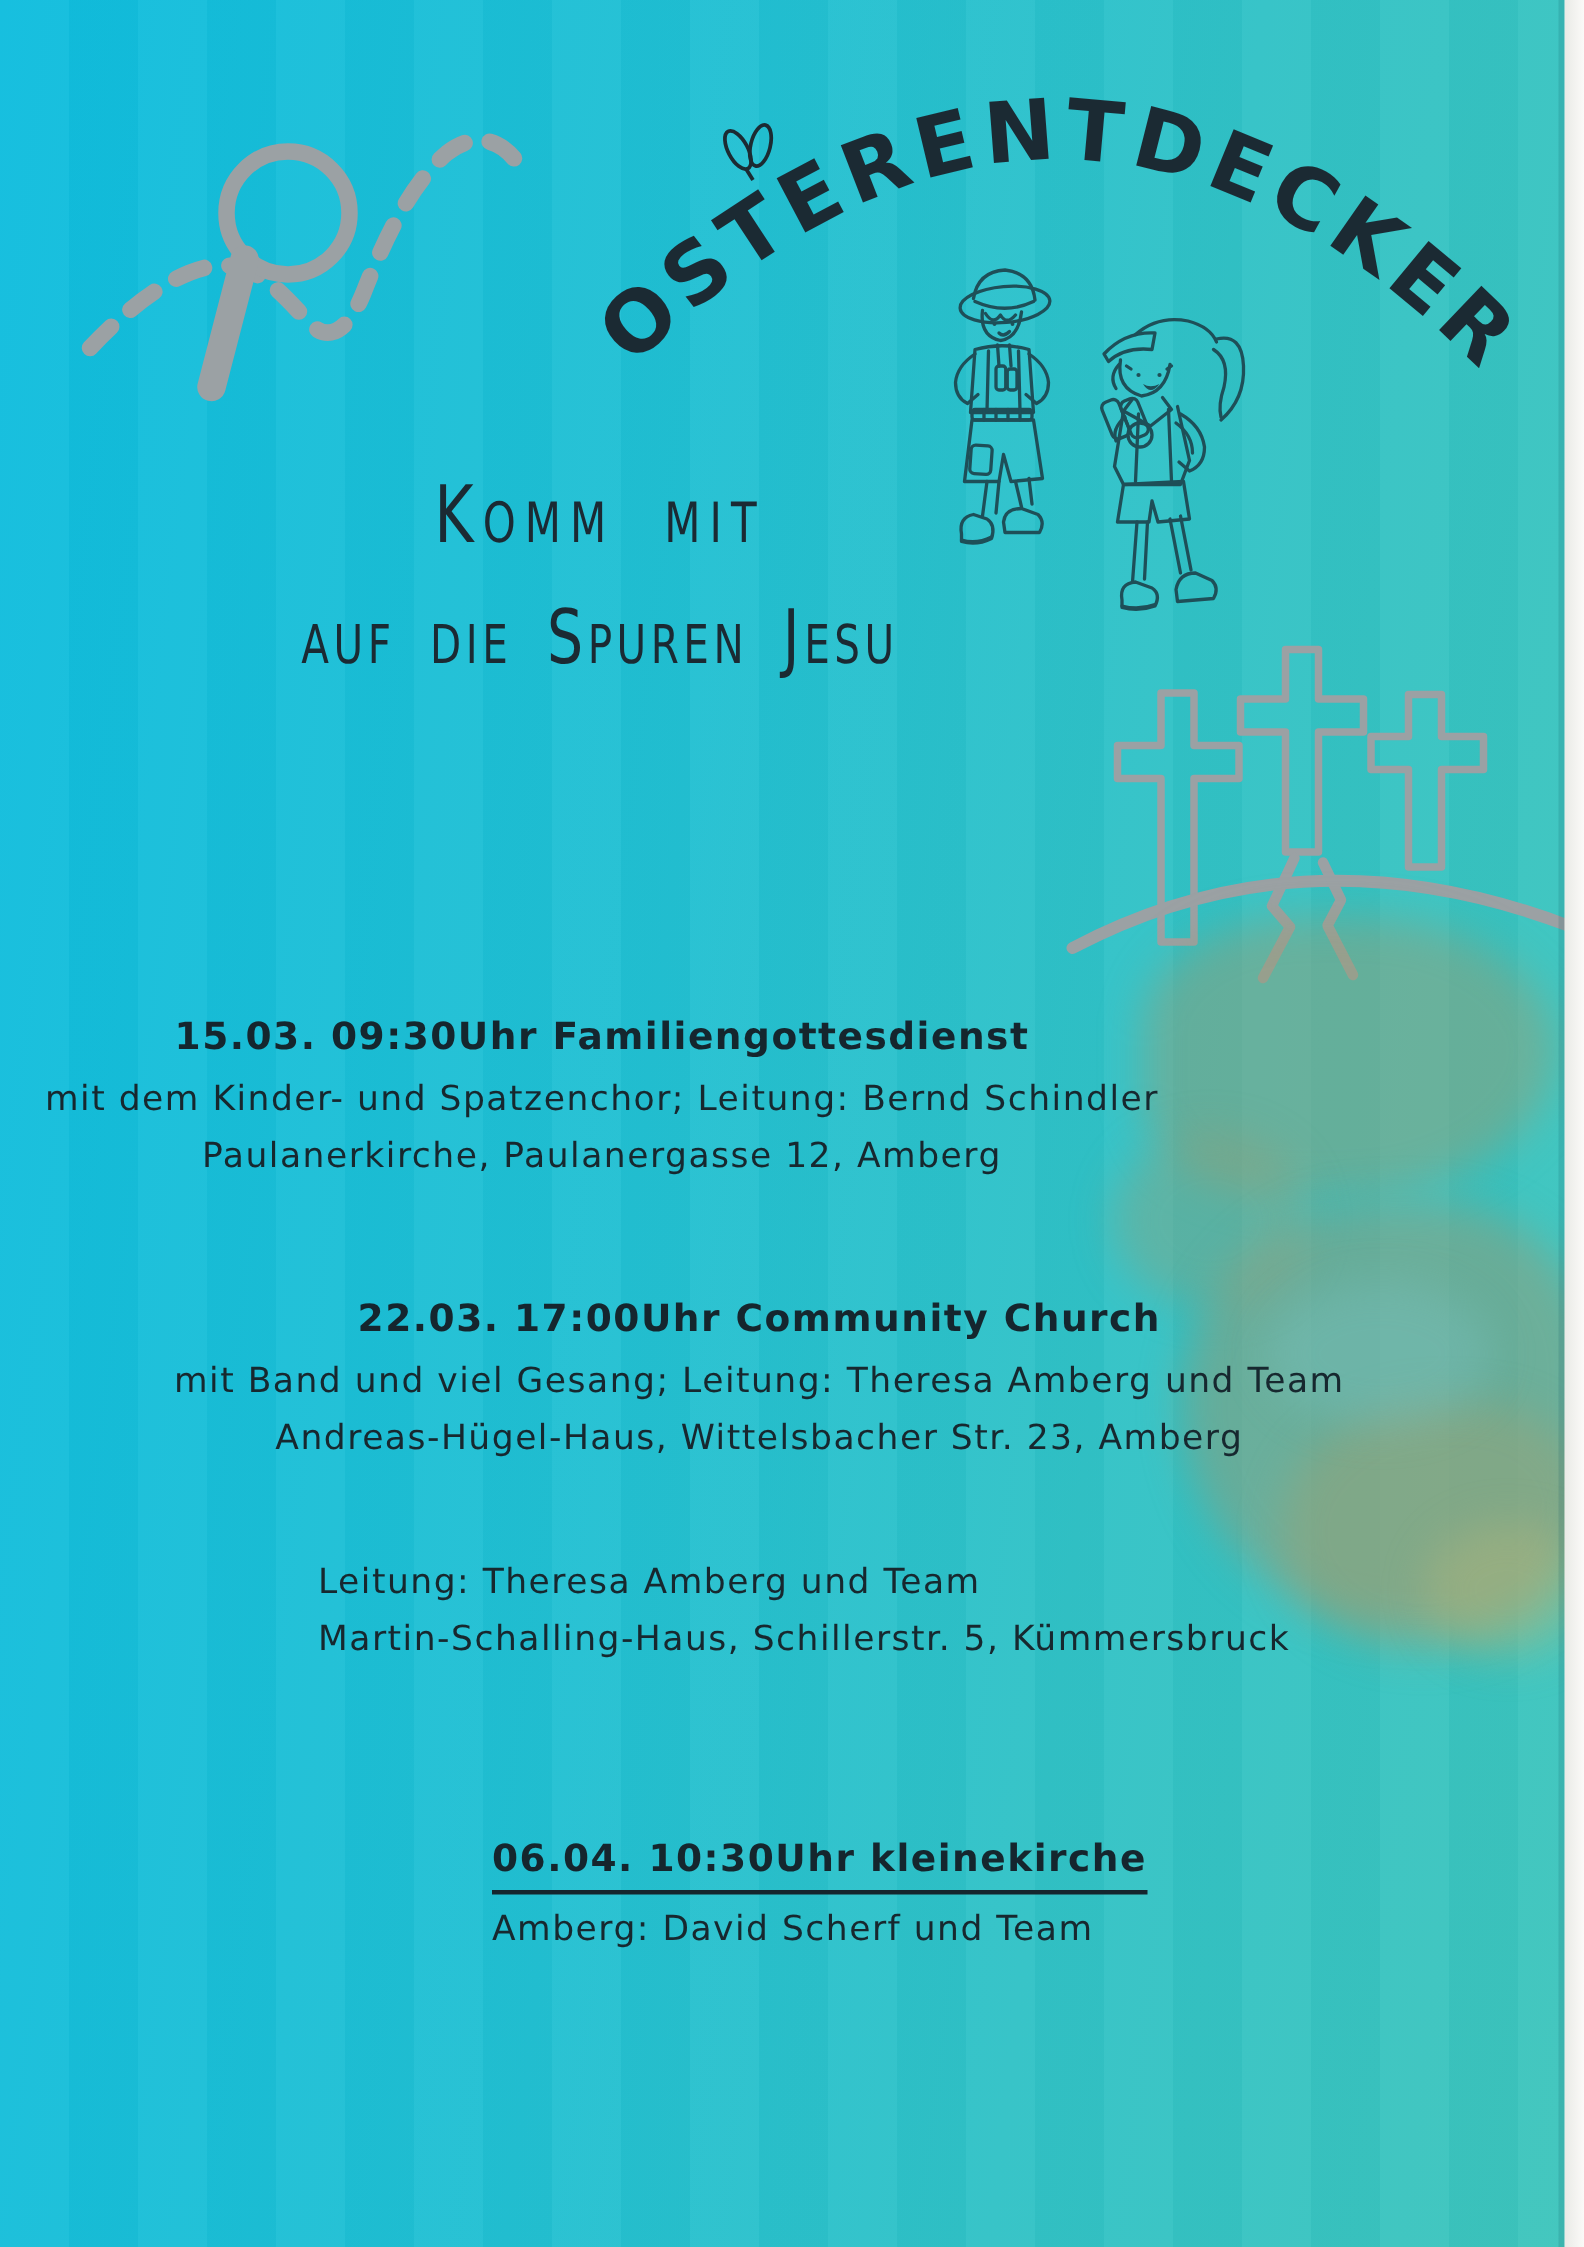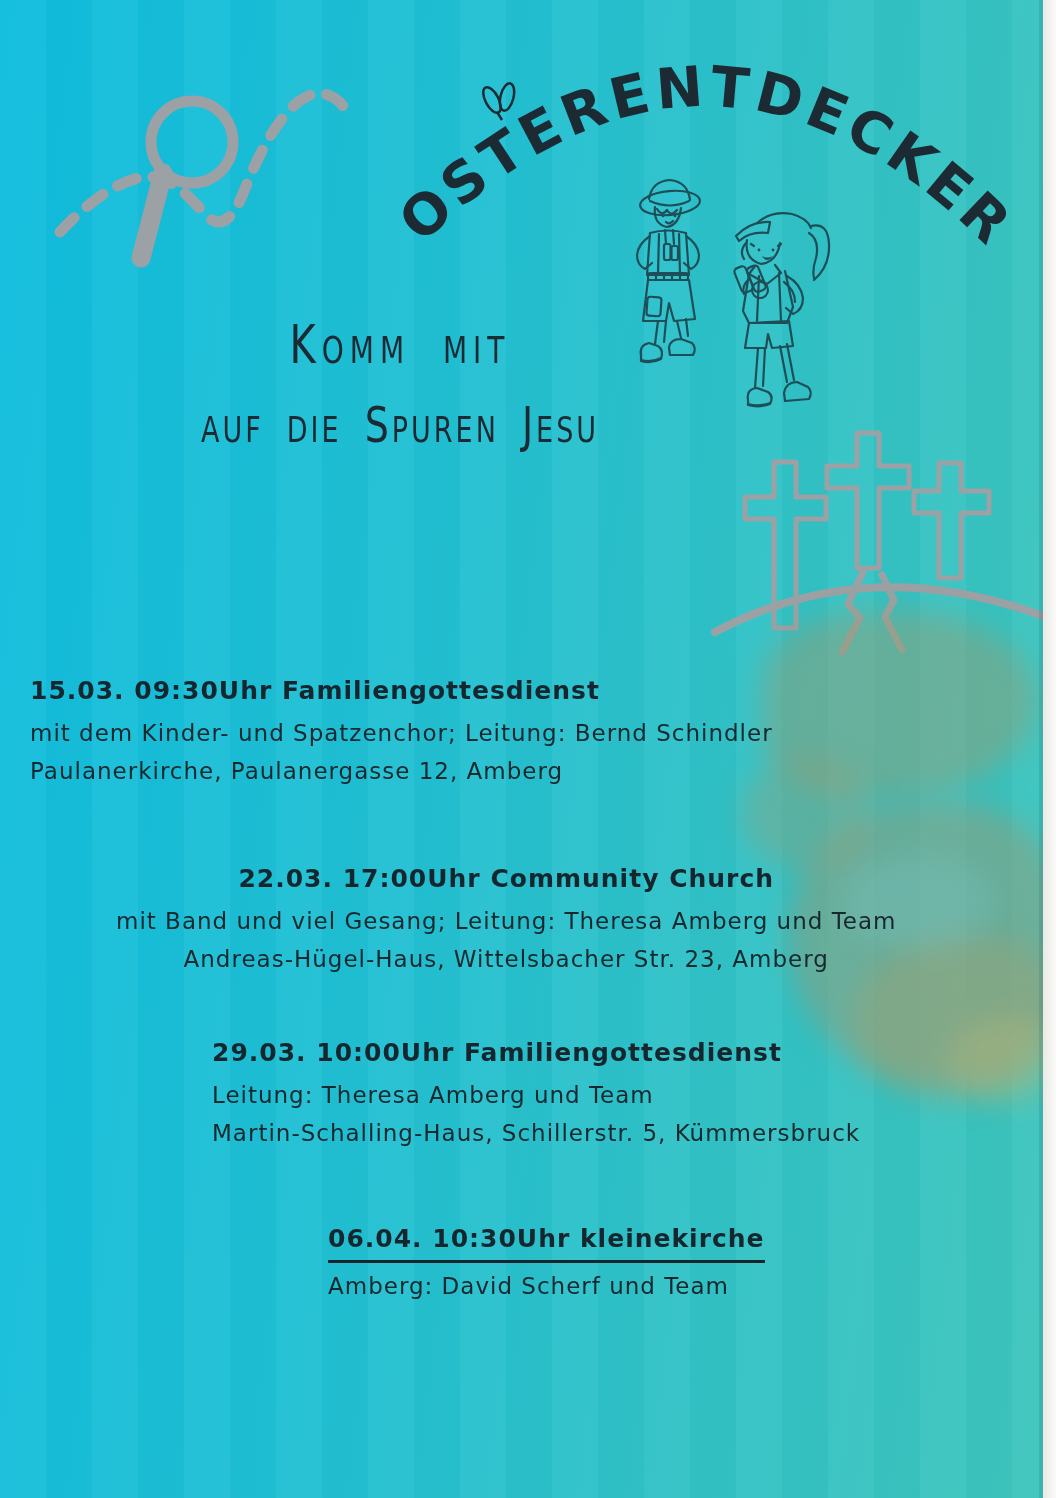--- a/index.html
+++ b/index.html
@@ -44,21 +44,21 @@
   .event{position:absolute;color:#15262e;}
   .event .heading{
     margin:0 0 7px;font-family:"DejaVu Sans",sans-serif;font-weight:700;
     font-size:25px;line-height:33px;letter-spacing:1px;color:#15262e;
   }
   .event .heading.underlined{display:inline-block;border-bottom:3px solid #15262e;padding-bottom:5px;margin-bottom:4px;}
   .event .line{
     margin:0;font-family:"DejaVu Sans",sans-serif;font-weight:400;
     font-size:23px;line-height:38px;letter-spacing:1px;color:#17282f;
   }
-  .e1{left:30px;top:674px;}
+  .e1{left:30px;top:674px;text-align:center;}
   .e2{left:116px;top:862px;text-align:center;}
   .e3{left:212px;top:1036px;}
   .e4{left:328px;top:1222px;}
 
   .edge-shadow{position:absolute;right:13px;top:0;width:4px;height:100%;background:rgba(15,80,95,.16);}
   .page-edge{position:absolute;right:0;top:0;width:13px;height:100%;background:linear-gradient(to right,#e9eae6,#fbfaf8);}
 </style>
 </head>
 <body>
 
@@ -170,21 +170,20 @@
     <p class="line">Paulanerkirche, Paulanergasse 12, Amberg</p>
   </section>
 
   <section class="event e2">
     <h2 class="heading">22.03. 17:00Uhr Community Church</h2>
     <p class="line">mit Band und viel Gesang; Leitung: Theresa Amberg und Team</p>
     <p class="line">Andreas-Hügel-Haus, Wittelsbacher Str. 23, Amberg</p>
   </section>
 
   <section class="event e3">
-    <h2 class="heading">29.03. 10:00Uhr Familiengottesdienst</h2>
     <p class="line">Leitung: Theresa Amberg und Team</p>
     <p class="line">Martin-Schalling-Haus, Schillerstr. 5, Kümmersbruck</p>
   </section>
 
   <section class="event e4">
     <h2 class="heading underlined">06.04. 10:30Uhr kleinekirche</h2>
     <p class="line">Amberg: David Scherf und Team</p>
   </section>
 
   <div class="edge-shadow"></div>

